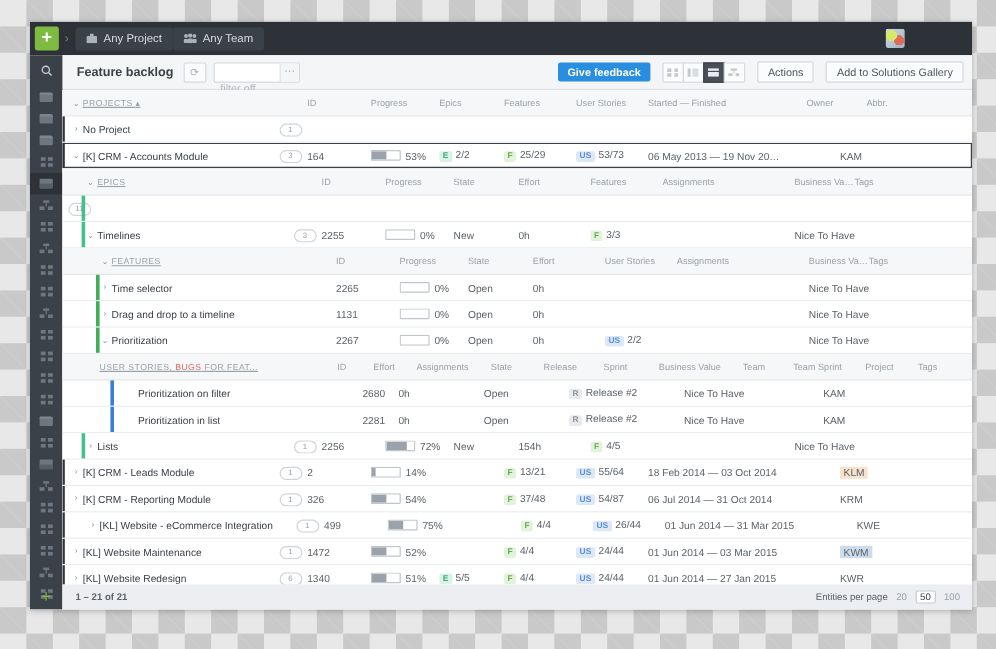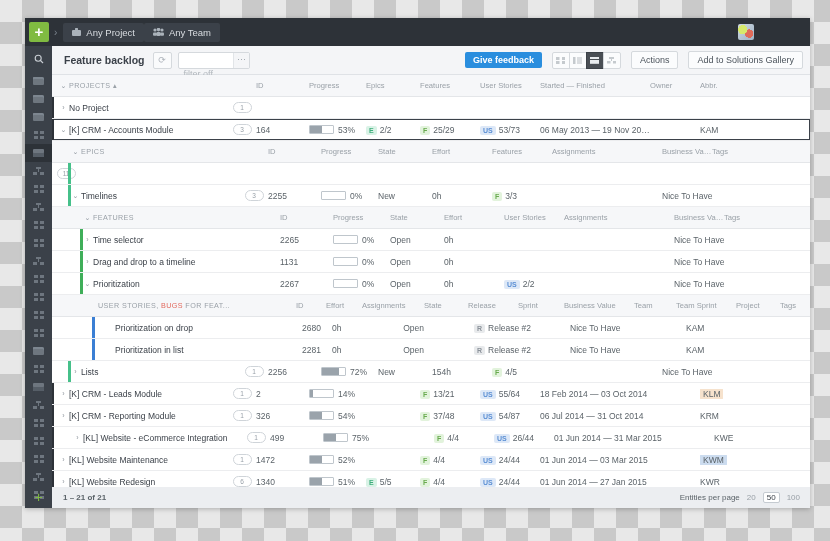--- a/index.html
+++ b/index.html
@@ -174,21 +174,21 @@
     content:"";position:absolute;left:2.5px;top:1.5px;width:6px;height:3px;border-radius:50%;
     background:#9ba4ad;box-shadow:0 4px 0 -0.5px #9ba4ad;
   }
   .avatar.photo{background:linear-gradient(#cfa98c,#7b5a43);}
   .avatar.ring{
     background:conic-gradient(#e8574a 0 20%,#f0a93e 0 40%,#7dbb47 0 60%,#3fa9d8 0 80%,#9a6fc0 0 100%);
     border-radius:50%;
   }
   .abbr-hl-1{background:#f6e2cd;padding:1px 3px;border-radius:2px;}
   .abbr-hl-2{background:#ccdcef;padding:1px 3px;border-radius:2px;}
-  .sub-label{color:#9aa1a8;font-size:7.2px;letter-spacing:.4px;}
+  .sub-label{color:#9aa1a8;font-size:7.2px;letter-spacing:.4px;text-decoration:underline;}
   .sub-label .bugs{color:#e2695d;}
   
   .footer{
     position:absolute;left:27px;bottom:0;width:758px;height:21px;background:#eceef1;
     display:flex;align-items:center;font-size:8px;color:#5b6369;
   }
   .footer .ftl{margin-left:11px;font-weight:bold;}
   .footer .ftr{margin-left:auto;margin-right:10px;display:flex;align-items:center;}
   .pp{margin-left:7px;color:#9aa1a8;cursor:pointer;}
   .pp.active{color:#3b4149;border:1px solid #c5cbd1;border-radius:2px;padding:0 3px;background:#fff;}
@@ -393,21 +393,21 @@
         <div class="c c-name" style="padding-left:6px">
           <span class="caret">⌄</span>
           <span class="sub-label">PROJECTS <span>▴</span></span>
         </div>
         <div class="c" style="width:28px"></div>
         <div class="c" style="width:53px"><span>ID</span></div>
         <div class="c" style="width:57px"><span>Progress</span></div>
         <div class="c" style="width:54px"><span>Epics</span></div>
         <div class="c" style="width:60px"><span>Features</span></div>
         <div class="c" style="width:60px"><span>User Stories</span></div>
-        <div class="c" style="width:110px"><span>Started — Finished</span></div>
+        <div class="c" style="width:132px"><span>Started — Finished</span></div>
         <div class="c" style="width:50px"><span>Owner</span></div>
         <div class="c" style="width:60px"><span>Abbr.</span></div>
       </div>
       <div class="row">
         <div class="lvlbar" style="left:0;background:#2d3238;width:2px"></div>
         <div class="c c-name" style="padding-left:6px">
           <span class="caret">›</span>
           <span style="color:#3b4149">No Project</span>
         </div>
         <div class="c" style="width:28px;text-align:center"><span class="pill-cnt">1</span></div>
@@ -566,41 +566,41 @@
             <span>0%</span>
           </span>
         </div>
         <div class="c" style="width:54px"><span>Open</span></div>
         <div class="c" style="width:60px"><span>0h</span></div>
         <div class="c" style="width:60px"><span class="tag tag-us">US</span><span>2/2</span></div>
         <div class="c" style="width:110px"><span></span></div>
         <div class="c" style="width:110px"><span>Nice To Have</span></div>
       </div>
       <div class="row hdr">
-        <div class="c c-name" style="padding-left:46px">
+        <div class="c c-name" style="padding-left:31px">
           <span class="sub-label">USER STORIES, <span class="bugs">BUGS</span> FOR FEAT...</span>
         </div>
         <div class="c" style="width:28px"></div>
         <div class="c" style="width:30px"><span>ID</span></div>
         <div class="c" style="width:36px"><span>Effort</span></div>
         <div class="c" style="width:62px"><span>Assignments</span></div>
         <div class="c" style="width:44px"><span>State</span></div>
         <div class="c" style="width:50px"><span>Release</span></div>
         <div class="c" style="width:46px"><span>Sprint</span></div>
         <div class="c" style="width:70px"><span>Business Value</span></div>
         <div class="c" style="width:42px"><span>Team</span></div>
         <div class="c" style="width:60px"><span>Team Sprint</span></div>
         <div class="c" style="width:44px"><span>Project</span></div>
         <div class="c" style="width:36px"><span>Tags</span></div>
       </div>
       <div class="row">
         <div class="lvlbar" style="left:40px;background:#3b7fd4"></div>
         <div class="c c-name" style="padding-left:52px">
           <span class="caret"></span>
-          <span style="color:#3b4149">Prioritization on drop</span>
+          <span style="color:#3b4149">Prioritization on filter</span>
         </div>
         <div class="c" style="width:28px;text-align:center"></div>
         <div class="c" style="width:30px"><span>2680</span></div>
         <div class="c" style="width:36px"><span>0h</span></div>
         <div class="c" style="width:62px">
           <span style="display:block;text-align:right;padding-right:6px">Open</span>
         </div>
         <div class="c" style="width:44px"></div>
         <div class="c" style="width:96px"><span class="tag tag-r">R</span><span>Release #2</span></div>
         <div class="c" style="width:116px"><span>Nice To Have</span></div>

